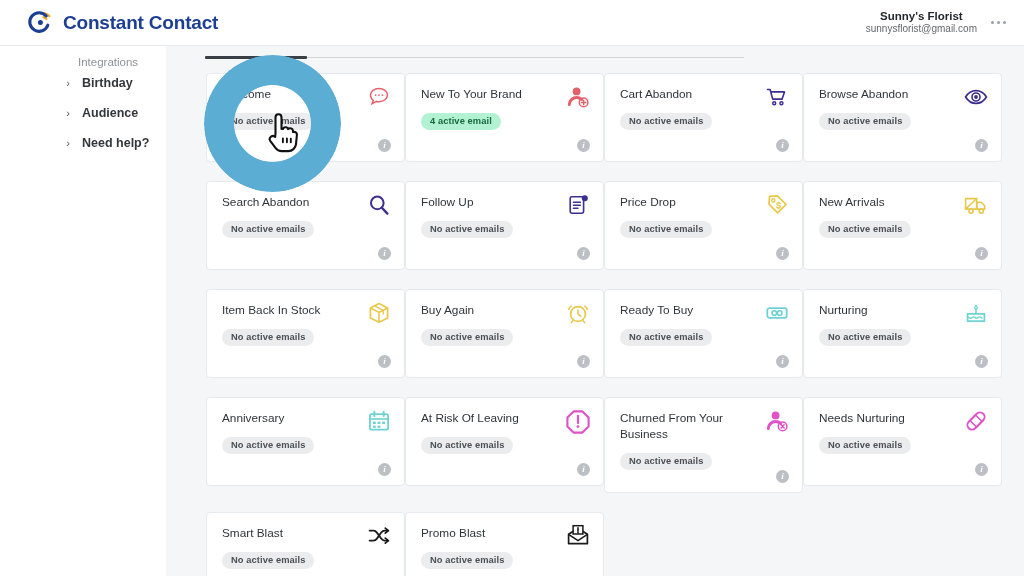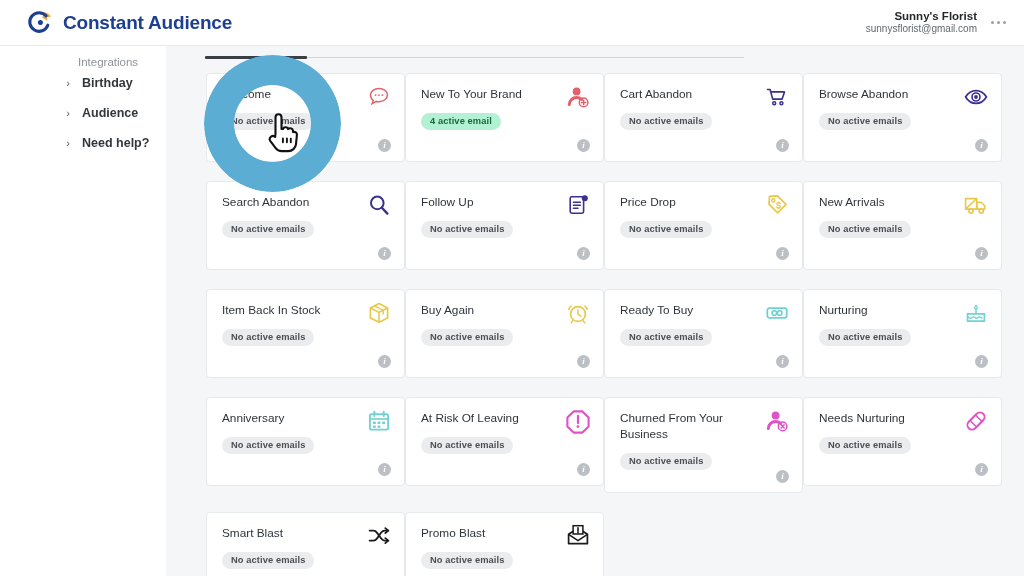--- a/index.html
+++ b/index.html
@@ -18,21 +18,21 @@
     position: absolute; left: 0; top: 0; width: 1024px; height: 46px;
     background: #ffffff; border-bottom: 1px solid #e8ebed;
     display: flex; align-items: center; justify-content: space-between;
   }
   .brand { display: flex; align-items: center; gap: 9px; padding-left: 26px; }
   .brand-mark { width: 28px; height: 28px; position: relative; flex: 0 0 auto; }
   .brand-name {
     font-size: 19px; color: #1c3f94; font-weight: 700; letter-spacing: -0.2px;
   }
   .account { display: flex; align-items: center; gap: 14px; padding-right: 18px; }
-  .account-text { text-align: right; line-height: 1.25; }
+  .account-text { text-align: center; line-height: 1.25; }
   .account-name { font-size: 11.5px; font-weight: 700; color: #25282b; }
   .account-email { font-size: 10px; color: #63696f; }
   .kebab { display: flex; gap: 3px; align-items: center; cursor: pointer; }
   .kebab i { width: 3px; height: 3px; border-radius: 50%; background: #9aa0a6; display: block; }
 
   
   #sidebar {
     position: absolute; left: 0; top: 46px; width: 166px; height: 530px;
     background: #ffffff; padding-top: 4px; padding-left: 40px;
   }
@@ -129,21 +129,21 @@
   <div id="topbar">
     <div class="brand">
       <span class="brand-mark">
         <svg width="28" height="28" viewBox="0 0 28 28">
           <path d="M18.5 4.2c2.1 0.5 3.8 1.6 4.9 3.0" stroke="#f5a623" stroke-width="2.2" fill="none" stroke-linecap="round"></path>
           <path d="M17.4 8.2c1.3 0.35 2.3 1.0 3.0 1.9" stroke="#f5a623" stroke-width="2.2" fill="none" stroke-linecap="round"></path>
           <path d="M20.2 7.0A9.3 9.3 0 1 0 21.8 16.2" stroke="#1c3f94" stroke-width="3.1" fill="none" stroke-linecap="round"></path>
           <circle cx="14.4" cy="13.4" r="2.5" fill="#1c3f94"></circle>
         </svg>
       </span>
-      <span class="brand-name">Constant Audience</span>
+      <span class="brand-name">Constant Contact</span>
     </div>
 
     <div class="account">
       <div class="account-text">
         <div class="account-name">Sunny's Florist</div>
         <div class="account-email">sunnysflorist@gmail.com</div>
       </div>
       <div class="kebab">
           <i></i>
           <i></i>

